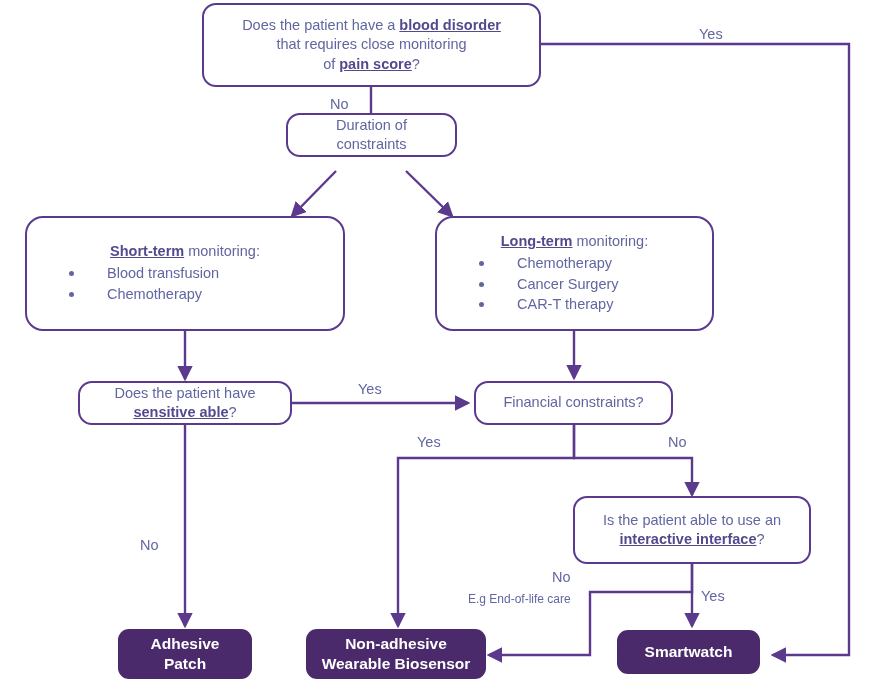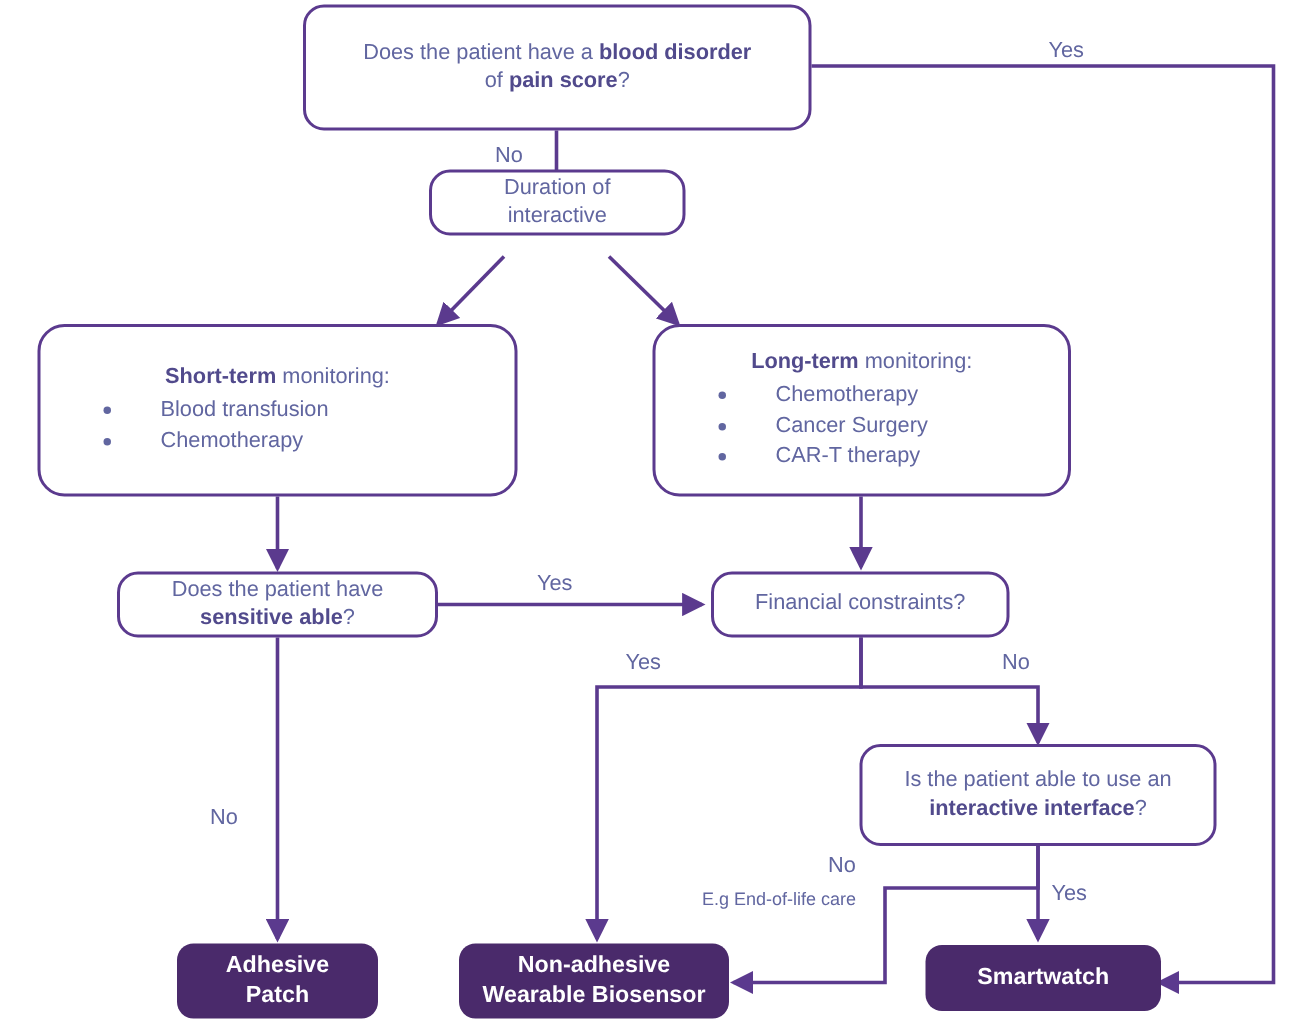--- a/index.html
+++ b/index.html
@@ -58,20 +58,21 @@
     border-radius: 11px;
     color: #ffffff;
     font-weight: bold;
     font-size: 15.5px;
     line-height: 1.28;
   }
 
   .node b, .bold {
     color: #514a8c;
     font-weight: bold;
+    text-decoration: underline;
   }
 
   .list-title {
     margin-bottom: 2px;
   }
   .list-title .bold { color: #514a8c; }
   .bullets {
     list-style: none;
     margin: 0;
     padding: 0;
@@ -139,28 +140,29 @@
       <path d="M 692 548 L 692 592 L 590 592 L 590 655 L 489 655" marker-end="url(#arrow)"></path>
 
       <path d="M 692 548 L 692 626" marker-end="url(#arrow)"></path>
     </g>
   </svg>
 
   <div class="node decision" style="left:202px; top:3px; width:339px; height:84px;">
     <div>
       <span>Does the patient have a </span><b>blood disorder</b>
     </div>
+    <div>that requires close monitoring</div>
     <div>
       <span>of </span><b>pain score</b><span>?</span>
     </div>
   </div>
 
   <div class="node decision" style="left:286px; top:113px; width:171px; height:44px;">
     <div>Duration of</div>
-    <div>interactive</div>
+    <div>constraints</div>
   </div>
 
   <div class="node list" style="left:25px; top:216px; width:320px; height:115px;">
     <div class="list-title">
       <span class="bold">Short-term</span><span> monitoring:</span>
     </div>
     <ul class="bullets">
       <li>Blood transfusion</li>
       <li>Chemotherapy</li>
     </ul>
@@ -198,21 +200,21 @@
   <div class="node terminal" style="left:118px; top:629px; width:134px; height:50px;">
     <div>Adhesive</div>
     <div>Patch</div>
   </div>
 
   <div class="node terminal" style="left:306px; top:629px; width:180px; height:50px;">
     <div>Non-adhesive</div>
     <div>Wearable Biosensor</div>
   </div>
 
-  <div class="node terminal" style="left:617px; top:630px; width:157px; height:44px;">
+  <div class="node terminal" style="left:617px; top:630px; width:143px; height:44px;">
     <div>Smartwatch</div>
   </div>
 
   <div class="edge-label" style="left:699px; top:26px;">Yes</div>
   <div class="edge-label" style="left:330px; top:96px;">No</div>
   <div class="edge-label" style="left:358px; top:381px;">Yes</div>
   <div class="edge-label" style="left:140px; top:537px;">No</div>
   <div class="edge-label" style="left:417px; top:434px;">Yes</div>
   <div class="edge-label" style="left:668px; top:434px;">No</div>
   <div class="edge-label" style="left:552px; top:569px;">No</div>

